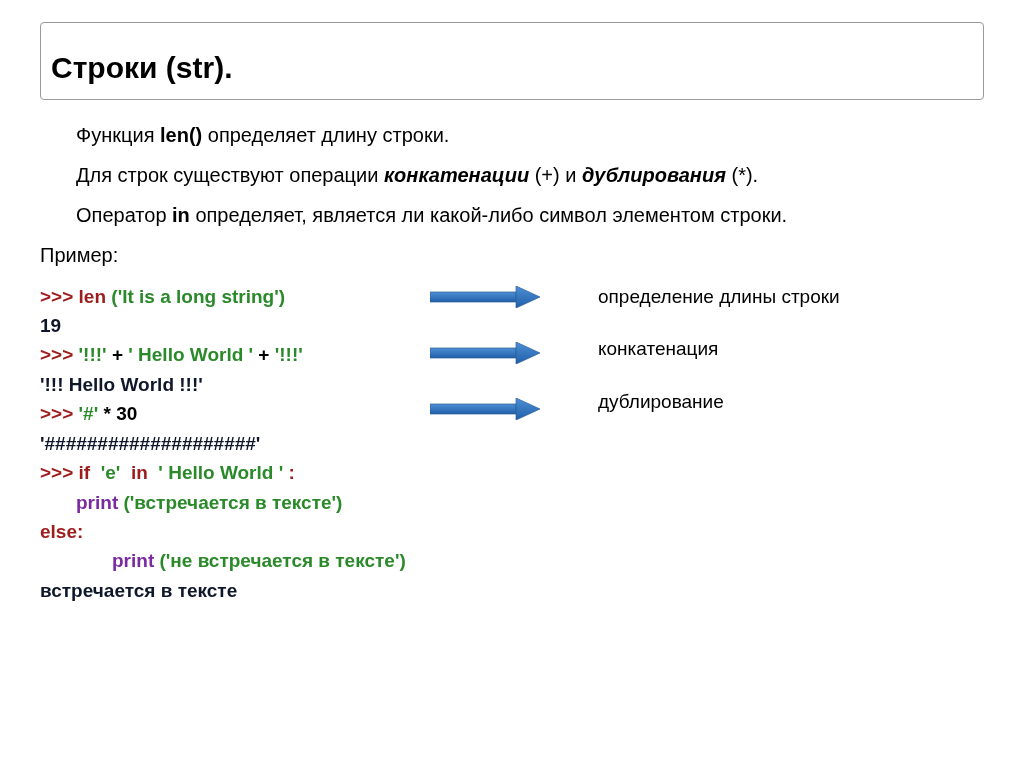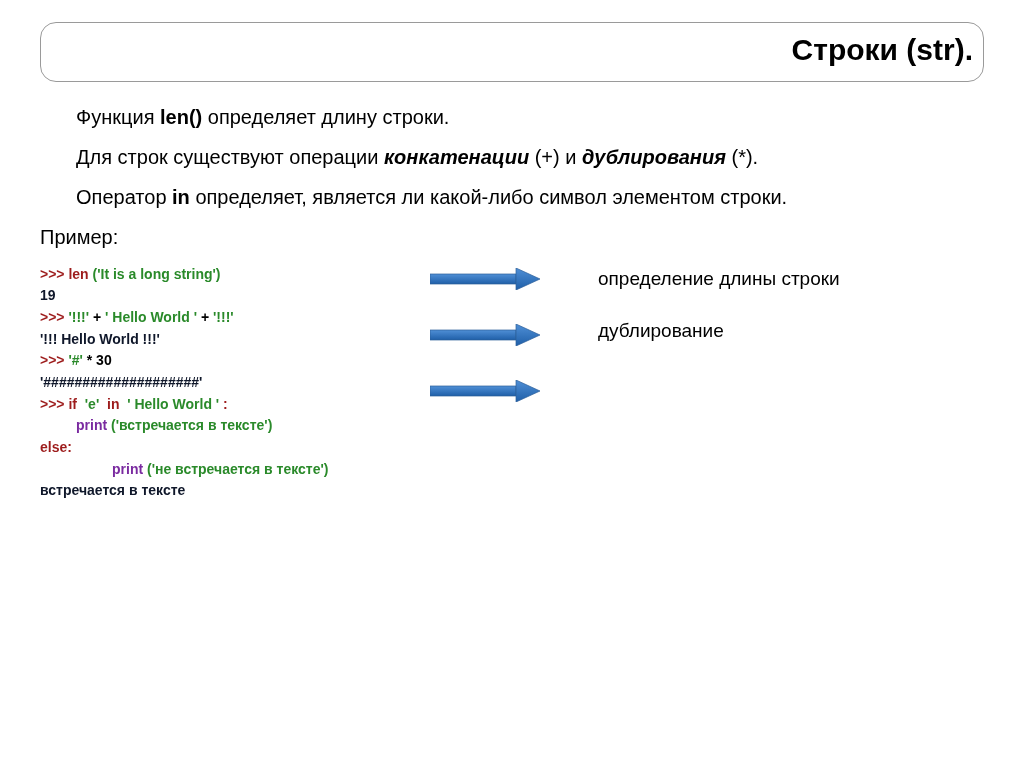--- a/index.html
+++ b/index.html
@@ -8,23 +8,23 @@
     width: 1024px;
     height: 768px;
     background: #fff;
     font-family: Verdana, Arial, sans-serif;
     color: #000;
     box-sizing: border-box;
     padding: 22px 40px 10px 40px;
   }
   .title-box {
     border: 1px solid #9a9a9a;
-    border-radius: 16px;
-    padding: 8px 10px 12px 10px;
-    text-align: right;
+    border-radius: 4px;
+    padding: 26px 10px 12px 10px;
+    text-align: left;
     margin-bottom: 22px;
   }
   .title-box h1 {
     margin: 0;
     font-size: 30px;
     font-weight: bold;
     line-height: 1.25;
   }
   p.para {
     font-size: 20px;
@@ -37,21 +37,21 @@
 
   .cols {
     display: flex;
     align-items: flex-start;
     gap: 10px;
     margin-top: 4px;
   }
   .code-col {
     flex: 0 0 380px;
     font-family: "Trebuchet MS", Verdana, sans-serif;
-    font-size: 14px;
+    font-size: 19px;
     font-weight: bold;
     line-height: 1.55;
   }
   .arrow-col {
     flex: 0 0 130px;
     padding-top: 4px;
   }
   .desc-col {
     flex: 1;
     font-size: 19px;
@@ -132,16 +132,17 @@
       <polygon points="86,0 110,11 86,22" fill="url(#g1)" stroke="#2c5e99" stroke-width="0.7"></polygon>
     </svg>
     <svg class="arrow" viewBox="0 0 110 22">
       <rect x="0" y="6" width="86" height="10" fill="url(#g1)" stroke="#2c5e99" stroke-width="0.7"></rect>
       <polygon points="86,0 110,11 86,22" fill="url(#g1)" stroke="#2c5e99" stroke-width="0.7"></polygon>
     </svg>
   </div>
 
   <div class="desc-col">
     <div class="desc-row">определение длины строки</div>
+    <div class="desc-row">конкатенация</div>
     <div class="desc-row">дублирование</div>
   </div>
 
 </div>
 
 </body></html>

